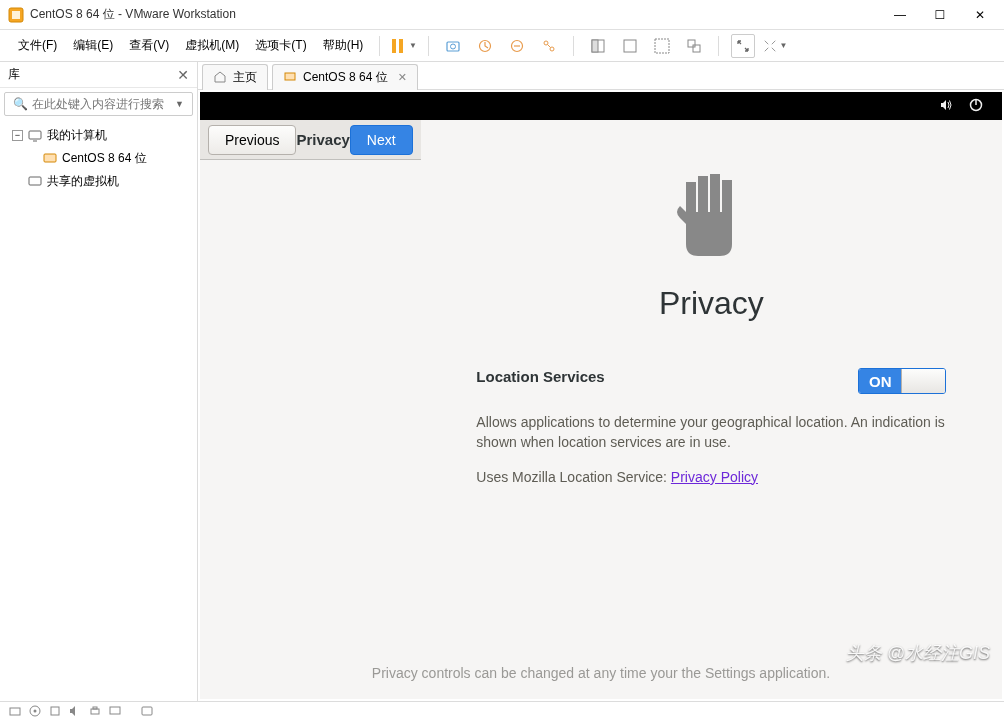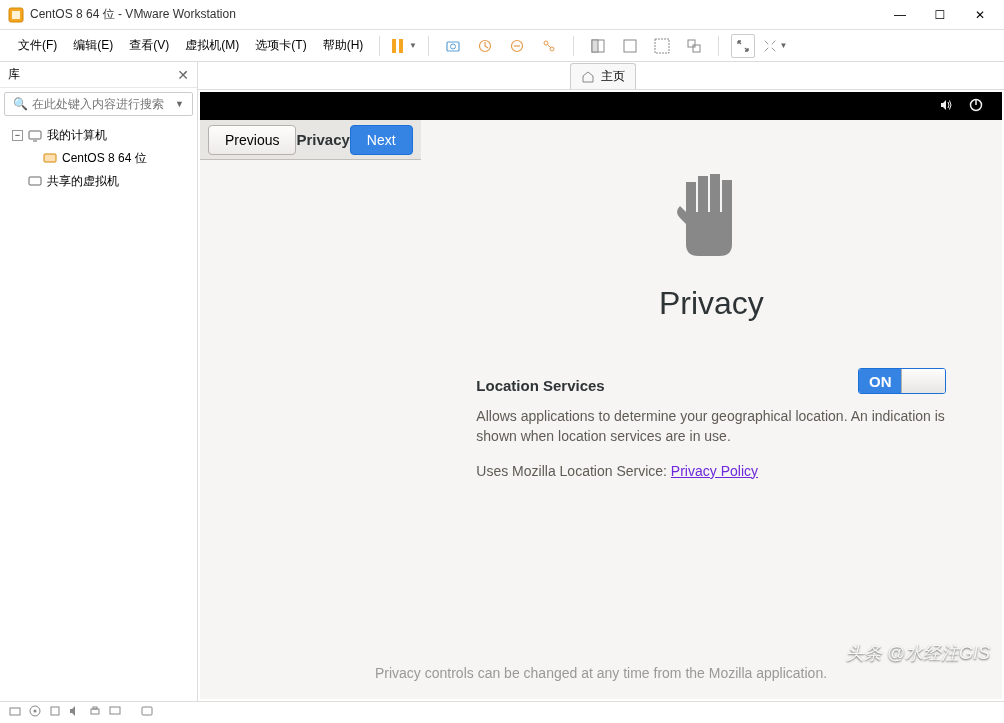--- a/index.html
+++ b/index.html
@@ -37,38 +37,38 @@
 .tree-item { display: flex; align-items: center; padding: 3px 6px; cursor: default; gap: 4px; }
 .tree-item.level1 { padding-left: 12px; }
 .tree-item.level2 { padding-left: 42px; }
 .tree-item .expander { width: 11px; height: 11px; border: 1px solid #999; display: inline-flex; align-items: center; justify-content: center; font-size: 9px; line-height: 1; background: #fff; }
 .tree-item .tree-icon { width: 16px; height: 16px; display: inline-flex; align-items: center; justify-content: center; }
 
 
 .content { flex: 1; display: flex; flex-direction: column; background: #fff; }
 
 
-.tabs-row { display: flex; align-items: center; height: 28px; border-bottom: 1px solid #dcdcdc; padding-left: 4px; gap: 4px; flex-direction: column; }
+.tabs-row { display: flex; align-items: center; height: 28px; border-bottom: 1px solid #dcdcdc; padding-left: 4px; gap: 4px; }
 .tab { display: flex; align-items: center; padding: 4px 10px; border: 1px solid #ccc; border-bottom: none; background: #f8f8f8; gap: 6px; cursor: default; border-radius: 3px 3px 0 0; position: relative; top: 1px; height: 26px; }
 .tab .close-tab { font-size: 11px; color: #888; margin-left: 4px; }
 .tab .tab-icon { width: 14px; height: 14px; display: inline-flex; align-items: center; justify-content: center; }
 
 
 .guest { flex: 1; background: #000; position: relative; margin: 2px; }
 .gnome-top { position: absolute; top: 0; right: 0; height: 28px; display: flex; align-items: center; gap: 14px; padding-right: 18px; color: #eee; }
 .gnome-body { position: absolute; top: 28px; left: 0; right: 0; bottom: 0; background: #f6f5f4; display: flex; flex-direction: row; }
 .gnome-header { height: 40px; background: #e8e6e3; border-bottom: 1px solid #c0bfbc; display: flex; align-items: center; padding: 0 8px; }
 .gnome-btn { padding: 6px 16px; border: 1px solid #b5b1ac; border-radius: 4px; background: linear-gradient(#fdfdfc, #edebe8); font-size: 14px; cursor: default; }
 .gnome-btn.primary { background: #3584e4; border-color: #1c71d8; color: #fff; }
 .gnome-header .title { flex: 1; text-align: center; font-weight: bold; font-size: 15px; color: #2e3436; }
 .gnome-main { flex: 1; display: flex; flex-direction: column; align-items: center; padding-top: 44px; }
 .hand-icon { margin-bottom: 18px; }
 .privacy-heading { font-size: 32px; font-weight: 300; color: #2e3436; margin-bottom: 46px; }
 .settings-row { width: 470px; }
-.row-top { display: flex; align-items: flex-end; justify-content: space-between; margin-bottom: 12px; }
+.row-top { display: flex; align-items: flex-start; justify-content: space-between; margin-bottom: 18px; }
 .ls-label { font-weight: bold; font-size: 15px; color: #2e3436; }
 .switch { width: 88px; height: 26px; border: 1px solid #1c71d8; border-radius: 3px; display: flex; overflow: hidden; cursor: default; }
 .switch .on { flex: 1; background: #3584e4; color: #fff; display: flex; align-items: center; justify-content: center; font-size: 15px; font-weight: bold; }
 .switch .handle { width: 44px; background: linear-gradient(#fdfdfc, #e8e6e3); border-left: 1px solid #b5b1ac; }
 .desc { font-size: 14px; color: #5e5c54; line-height: 1.45; margin-bottom: 14px; }
 .desc a { color: #6d28d9; text-decoration: underline; cursor: default; }
 .footer-note { position: absolute; bottom: 18px; left: 0; right: 0; text-align: center; font-size: 14px; color: #9a9996; }
 
 
 .statusbar { height: 22px; border-top: 1px solid #dcdcdc; display: flex; align-items: center; padding: 0 8px; font-size: 12px; color: #333; }
@@ -272,21 +272,21 @@
               <div class="switch">
                 <div class="on">ON</div>
                 <div class="handle"></div>
               </div>
             </div>
             <div class="desc">Allows applications to determine your geographical location. An indication is shown when location services are in use.</div>
             <div class="desc">
               <span>Uses Mozilla Location Service: </span><a>Privacy Policy</a>
             </div>
           </div>
-          <div class="footer-note">Privacy controls can be changed at any time from the Mozilla application.</div>
+          <div class="footer-note">Privacy controls can be changed at any time your the Settings application.</div>
         </div>
       </div>
       <div class="watermark">头条 @水经注GIS</div>
     </div>
   </div>
 </div>
 
 <div class="statusbar">
   <div class="tray">
     <span><svg width="14" height="14" viewBox="0 0 14 14">

